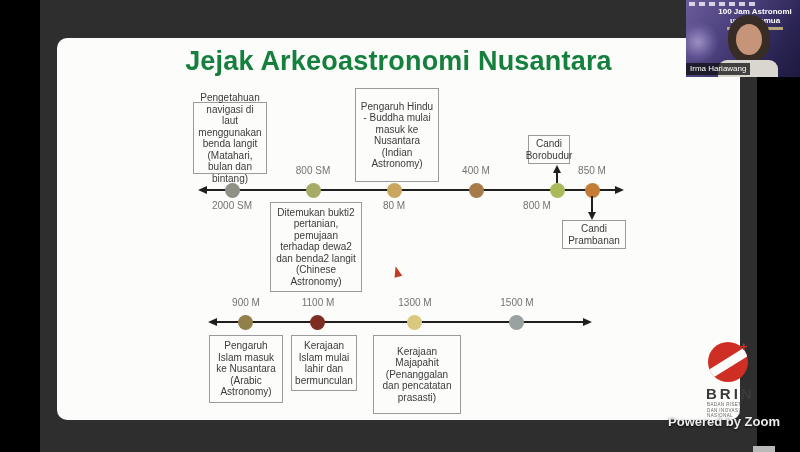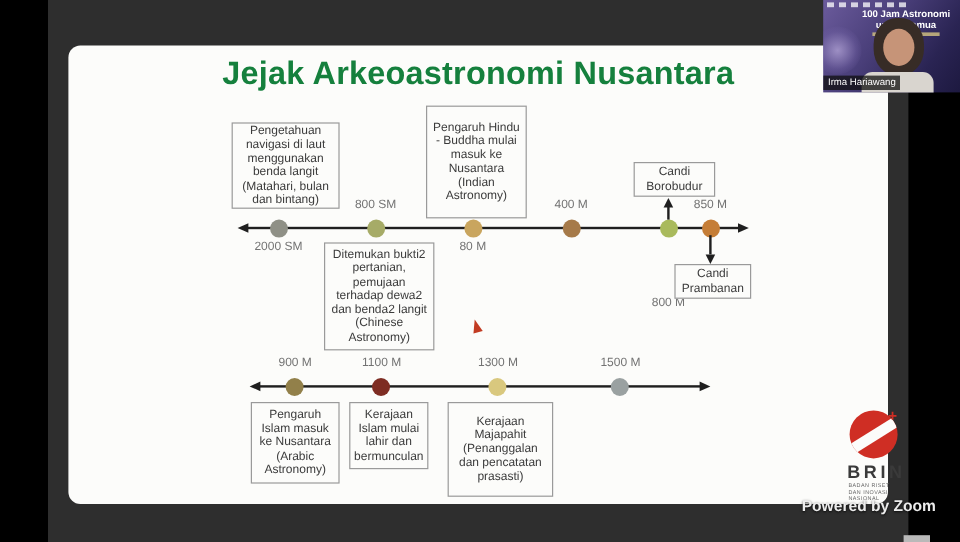--- a/index.html
+++ b/index.html
@@ -68,27 +68,27 @@
     <div class="dot" style="left: 249px; top: 145px; background-color: rgb(166, 171, 103);"></div>
     <div class="dot" style="left: 330px; top: 145px; background-color: rgb(201, 165, 94);"></div>
     <div class="dot" style="left: 412px; top: 145px; background-color: rgb(166, 122, 73);"></div>
     <div class="dot" style="left: 493px; top: 145px; background-color: rgb(169, 186, 92);"></div>
     <div class="dot" style="left: 528px; top: 145px; background-color: rgb(197, 125, 54);"></div>
 
     <div class="tl-label" style="left:143px;top:162px;">2000 SM</div>
     <div class="tl-label" style="left:224px;top:127px;">800 SM</div>
     <div class="tl-label" style="left:305px;top:162px;text-align:center;">80 M</div>
     <div class="tl-label" style="left:387px;top:127px;">400 M</div>
-    <div class="tl-label" style="left:468px;top:162px;margin-top:47px;">800 M</div>
+    <div class="tl-label" style="left:448px;top:162px;">800 M</div>
     <div class="tl-label" style="left:503px;top:127px;">850 M</div>
 
-    <div class="note-box" style="left:136px;top:64px;width:90px;height:72px;">Pengetahuan navigasi di laut menggunakan benda langit (Matahari, bulan dan bintang)</div>
+    <div class="note-box" style="left:136px;top:64px;width:74px;height:72px;">Pengetahuan navigasi di laut menggunakan benda langit (Matahari, bulan dan bintang)</div>
     <div class="note-box" style="left:213px;top:164px;width:92px;height:90px;">Ditemukan bukti2 pertanian, pemujaan terhadap dewa2 dan benda2 langit (Chinese Astronomy)</div>
     <div class="note-box" style="left:298px;top:50px;width:84px;height:94px;">Pengaruh Hindu - Buddha mulai masuk ke Nusantara (Indian Astronomy)</div>
-    <div class="note-box" style="left:471px;top:97px;width:68px;height:29px;">Candi Borobudur</div>
+    <div class="note-box" style="left:471px;top:97px;width:42px;height:29px;">Candi Borobudur</div>
     <div class="note-box" style="left:505px;top:182px;width:64px;height:29px;">Candi Prambanan</div>
 
     <div class="vline" style="left:499px;top:131px;height:14px;"></div>
     <div class="arr arr-up" style="left:496px;top:127px;"></div>
 
     <div class="vline" style="left:534px;top:158px;height:16px;"></div>
     <div class="arr arr-down" style="left:531px;top:174px;"></div>
 
     <div class="tl-line" style="left:158px;top:283px;width:370px;"></div>
     <div class="arr arr-left" style="left:151px;top:280px;"></div>

